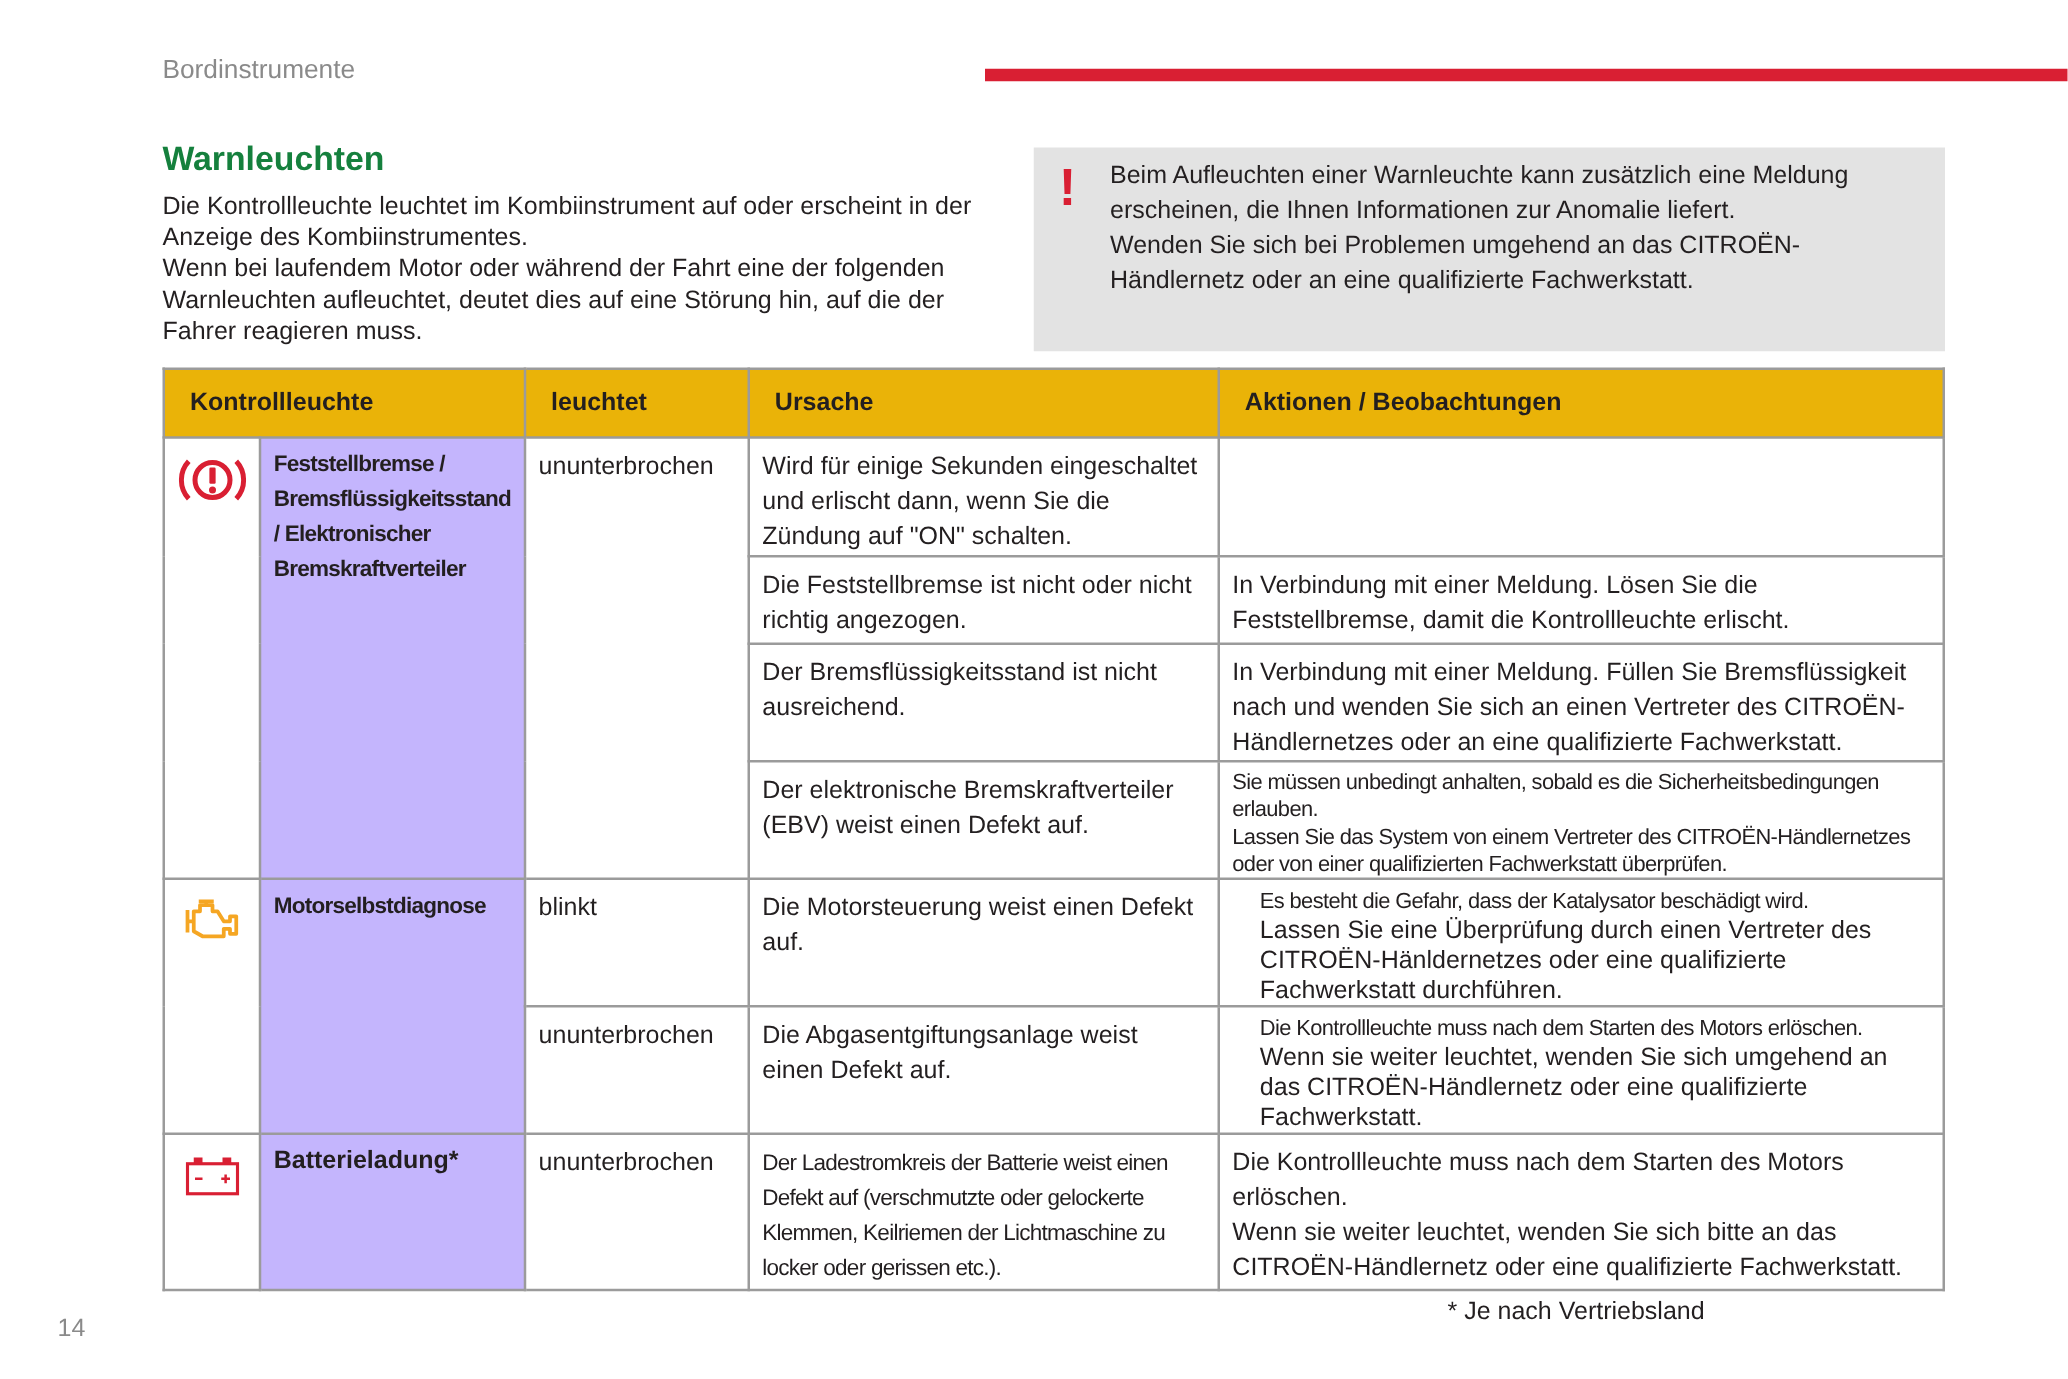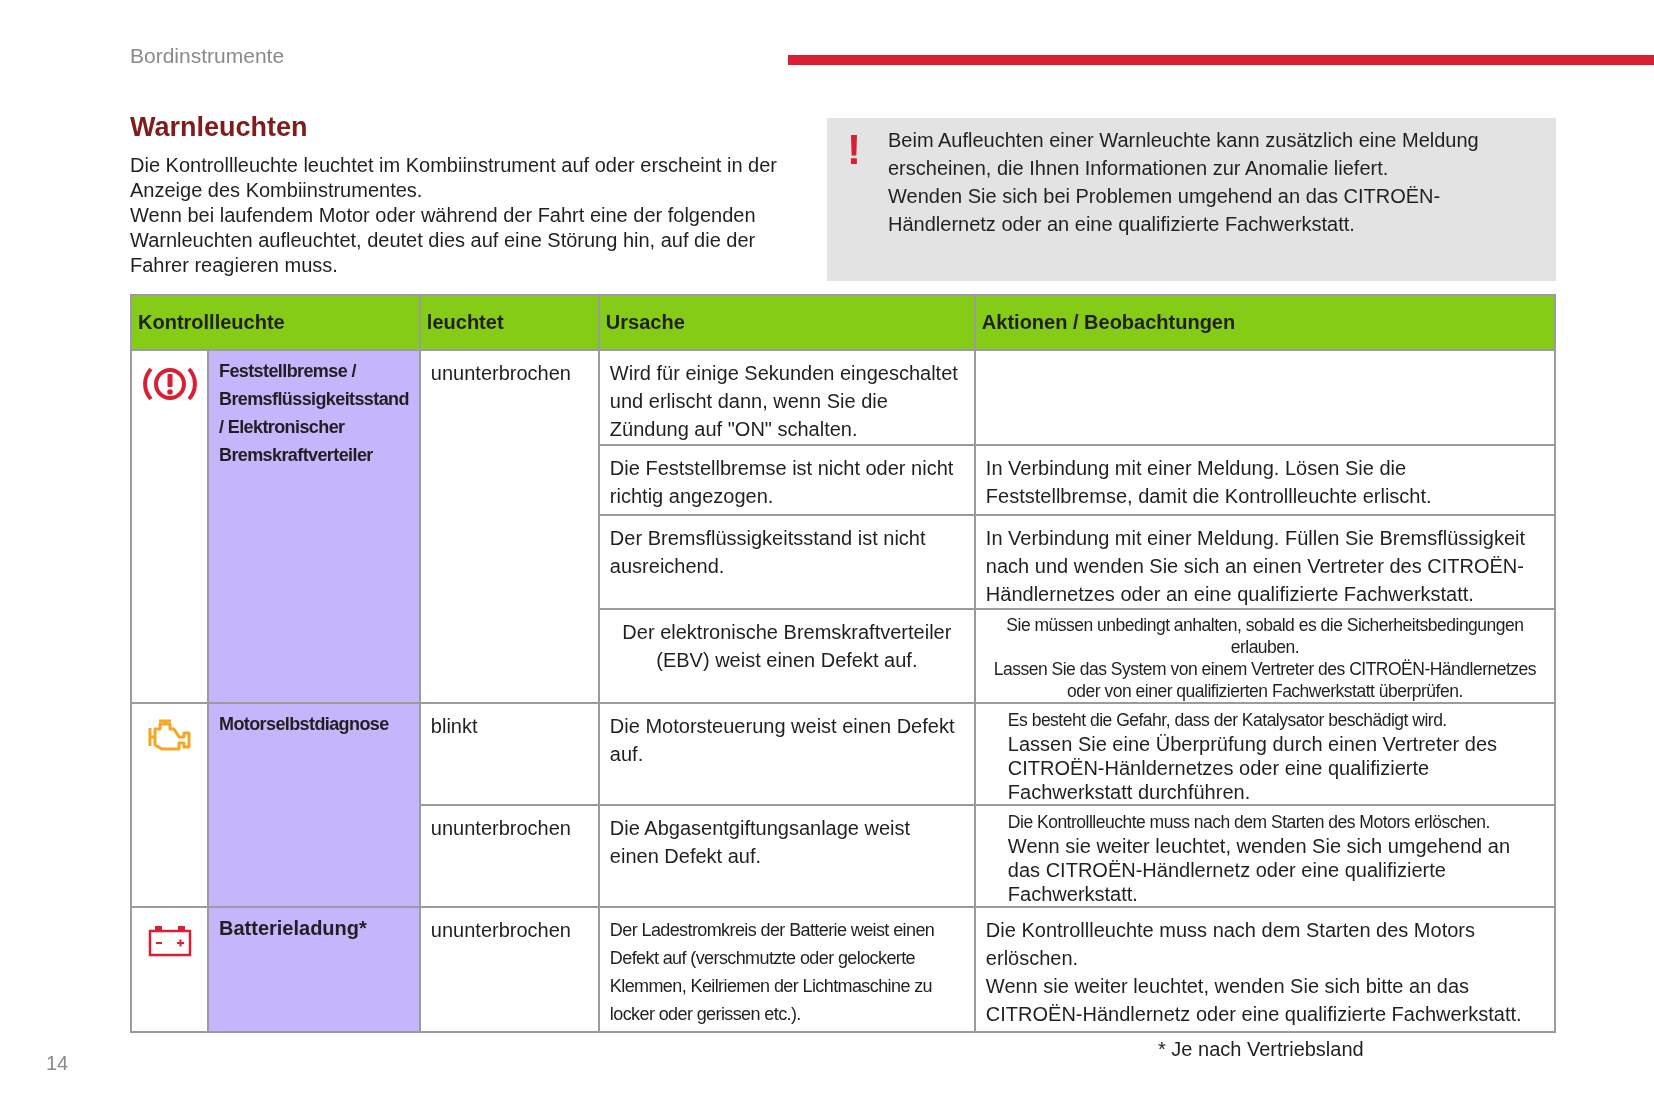--- a/index.html
+++ b/index.html
@@ -1,31 +1,31 @@
 <!DOCTYPE html>
 <html><head>
 <meta charset="utf-8">
 <style>
   html, body { margin:0; padding:0; }
   body { width:1654px; height:1103px; background:#ffffff; position:relative; overflow:hidden;
          font-family:"Liberation Sans", sans-serif; color:#231f20; }
   .abs { position:absolute; }
   .section { left:130px; top:44px; font-size:21px; color:#8a8a8a; }
   .redbar { left:788px; top:55px; width:866px; height:10px; background:#d91f33; }
-  .title { left:130px; top:112px; font-size:27px; font-weight:bold; color:#7f1d1d; }
+  .title { left:130px; top:112px; font-size:27px; font-weight:bold; color:#15803d; }
   .intro { left:130px; top:153px; width:680px; font-size:20px; line-height:25px; }
   .intro p { margin:0; }
   .notebox { left:827px; top:118px; width:729px; height:163px; background:#e3e3e3; }
   .excl { position:absolute; left:20px; top:8px; font-size:42px; font-weight:bold; color:#d91f33; font-family:"Liberation Sans", sans-serif; }
   .notetext { position:absolute; left:61px; top:8px; width:650px; font-size:20px; line-height:28px; }
   .notetext p { margin:0; }
 
   table.warn { position:absolute; left:130px; top:294px; width:1426px; border-collapse:collapse; font-size:20px; }
   table.warn td, table.warn th { border:2px solid #9b9b9b; vertical-align:top; padding:0; }
-  table.warn th { background:#84cc16; height:53px; text-align:left; font-weight:bold; padding-left:6px; vertical-align:middle; font-size:20px; }
+  table.warn th { background:#eab308; height:53px; text-align:left; font-weight:bold; padding-left:20px; vertical-align:middle; font-size:20px; }
   .c-icon { width:77px; }
   .c-name { width:195px; background:#c4b5fd; }
   .c-lit { width:179px; }
   .c-cause { width:376px; }
   .cell { padding:8px 10px 0 10px; line-height:28px; }
   .cell p { margin:0; }
   .narrow { font-size:18px; line-height:28px; letter-spacing:-0.6px; transform-origin:left top; }
   .small { font-size:17.5px; line-height:22px; letter-spacing:-0.5px; padding-top:4px; }
   .mixed { line-height:24px; padding-top:4px;margin-left:22px; }
   .mixed .s { font-size:17.5px; letter-spacing:-0.5px; }
@@ -105,21 +105,21 @@
         </td>
   </tr>
   <tr style="height:89px;">
     <td>
           <div class="cell">Der Bremsflüssigkeitsstand ist nicht ausreichend.</div>
         </td>
     <td>
           <div class="cell">In Verbindung mit einer Meldung. Füllen Sie Bremsflüssigkeit nach und wenden Sie sich an einen Vertreter des CITROËN-Händlernetzes oder an eine qualifizierte Fachwerkstatt.</div>
         </td>
   </tr>
-  <tr style="height:79px;text-align:center;">
+  <tr style="height:79px;">
     <td>
           <div class="cell">Der elektronische Bremskraftverteiler (EBV) weist einen Defekt auf.</div>
         </td>
     <td>
       <div class="cell small">
         <p>Sie müssen unbedingt anhalten, sobald es die Sicherheitsbedingungen erlauben.</p>
         <p>Lassen Sie das System von einem Vertreter des CITROËN-Händlernetzes oder von einer qualifizierten Fachwerkstatt überprüfen.</p>
       </div>
     </td>
   </tr>

